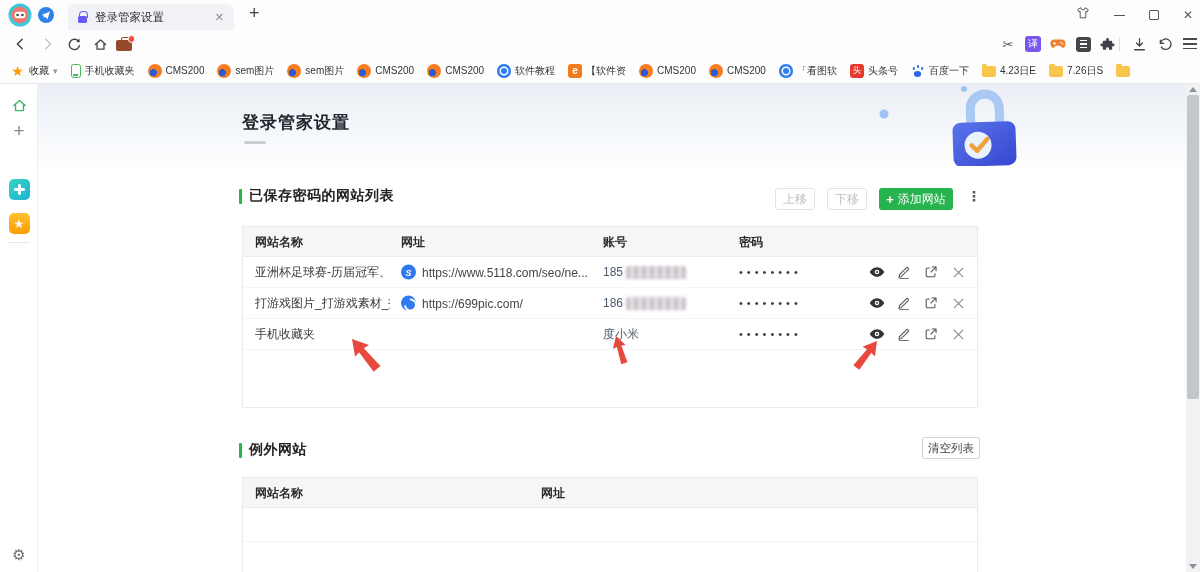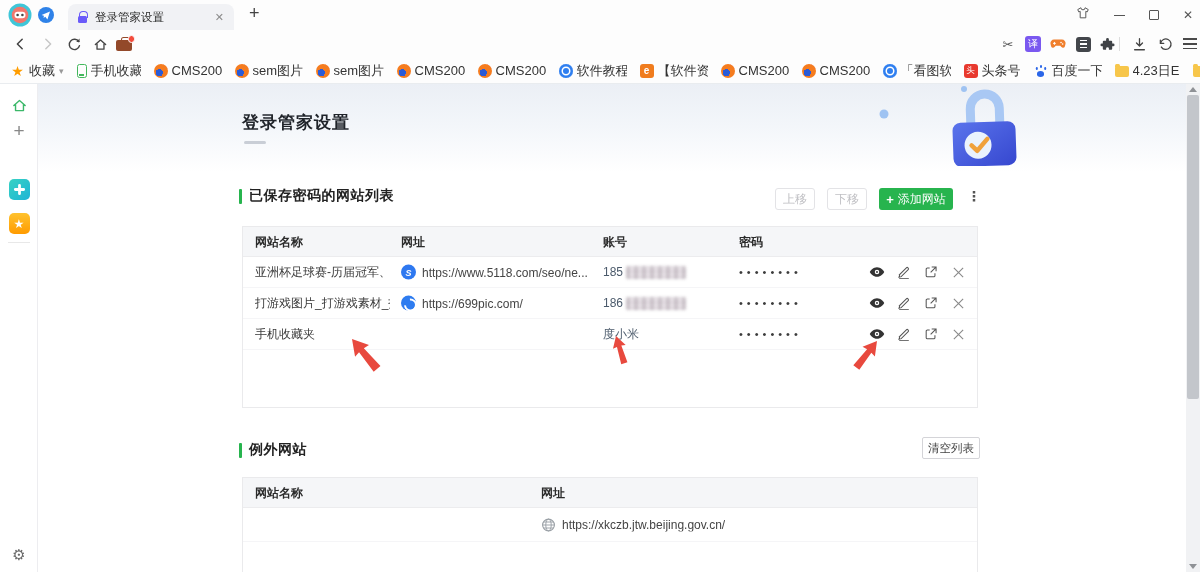--- a/index.html
+++ b/index.html
@@ -46,21 +46,21 @@
   .reader::before{content:'';position:absolute;left:4px;right:4px;top:3.5px;bottom:3px;
     background:repeating-linear-gradient(#fff 0 1.4px,transparent 1.4px 3.4px)}
   .vdiv{position:absolute;top:7px;width:1px;height:14px;background:#ddd}
   .hamb{width:14px;height:11.5px;background:repeating-linear-gradient(#4a4a4a 0 1.6px,transparent 1.6px 4.9px)}
   .scis{font-size:13px;color:#555}
 
   
   .bmbar{position:absolute;left:0;top:58px;width:1200px;height:26px;background:#fdfdfd;
     border-bottom:1px solid #e9ecef;display:flex;align-items:center;gap:13px;padding:0 10px;overflow:hidden}
   .bm{display:flex;align-items:center;gap:4px;flex:none}
-  .bm-label{font-size:13px;color:#333;max-width:50px;white-space:nowrap;overflow:hidden}
+  .bm-label{font-size:10px;color:#333;max-width:50px;white-space:nowrap;overflow:hidden}
   .bm-caret{color:#999;font-size:9px}
   .bm-icon{flex:none;display:flex;align-items:center;justify-content:center}
   .bm-ic-star{color:#ff9d00;font-size:14px;width:15px}
   .bm-ic-phone{width:10px;height:14px;border:1.6px solid #43b85c;border-radius:2.5px;position:relative}
   .bm-ic-phone::after{content:'';position:absolute;left:1.5px;right:1.5px;bottom:1px;height:1.5px;background:#43b85c}
   .bm-ic-fox{width:14px;height:14px;border-radius:50%;
     background:radial-gradient(circle at 38% 62%,#2a5bd7 0 29%,#f57c1f 30% 72%,#e8590c 73%)}
   .bm-ic-clock{width:14px;height:14px;border-radius:50%;background:#2f7ff0;box-shadow:inset 0 0 0 2.5px #2f7ff0,inset 0 0 0 4px #fff}
   .bm-ic-eorange{width:14px;height:14px;border-radius:3px;background:#f07c1e;color:#fff;font-size:10px;font-weight:bold}
   .bm-ic-toutiao{width:14px;height:14px;border-radius:3px;background:#e8392e;color:#fff;font-size:8.5px}
@@ -513,30 +513,20 @@
   <span class="sec-title" style="left:211px;top:357px">例外网站</span>
   <span class="clearbtn" style="left:884px;top:353px;width:58px">清空列表</span>
 
   <div class="card t2" style="left:204px;top:393px;height:130px">
     <div class="thead">
         <span class="hcell c0">网站名称</span>
         <span class="hcell c1">网址</span>
       </div>
     <div id="t2body">
         <div class="trow">
-    <span class="cell c1 urlc">
-      <span class="fav">
-              <svg width="15" height="15" viewBox="0 0 16 16">
-    <circle cx="8" cy="8" r="6.3" fill="none" stroke="#9aa0a6" stroke-width="1.2"></circle>
-    <ellipse cx="8" cy="8" rx="2.9" ry="6.3" fill="none" stroke="#9aa0a6" stroke-width="1"></ellipse>
-    <path d="M1.8 8h12.4M2.6 4.8h10.8M2.6 11.2h10.8" stroke="#9aa0a6" stroke-width="1" fill="none"></path>
-  </svg>
-            </span>
-      <span class="urltext">https://xkczb.jtw.beijing.gov.cn/</span>
-    </span>
   </div>
       </div>
   </div>
 
   <svg class="arrows" width="1162" height="488" viewBox="0 0 1162 488">
     <g fill="#e8493e">
       <g transform="translate(314,255) rotate(-40) scale(1.3)">
         <path d="M0 0 L7 12 L2.4 11.3 L3.4 30 L-3.4 30 L-2.4 11.3 L-7 12 Z"></path>
       </g>
       <g transform="translate(578,252) rotate(-17) scale(0.95)">

